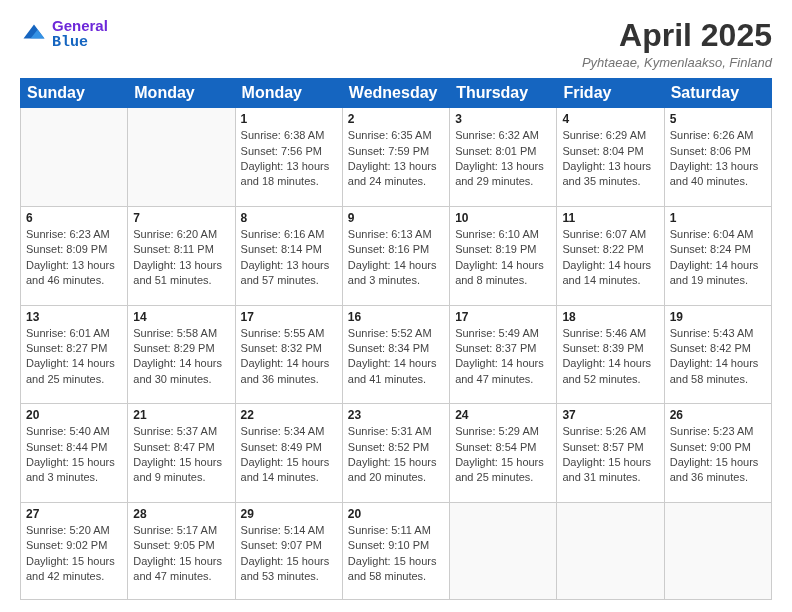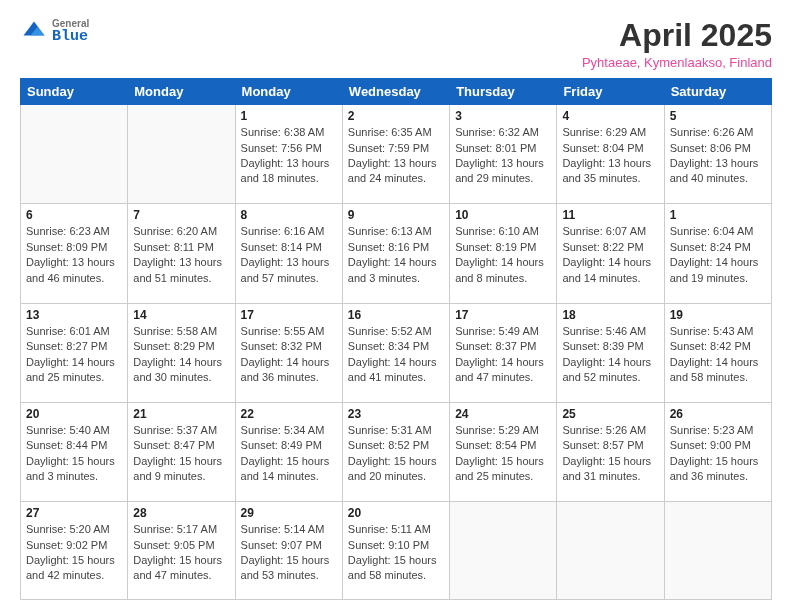--- a/index.html
+++ b/index.html
@@ -27,23 +27,23 @@
       display: flex;
       align-items: center;
       gap: 4px;
     }
     .logo-text {
       display: flex;
       flex-direction: column;
       line-height: 1.1;
     }
     .logo-general {
-      font-size: 10px;
-      font-weight: bold;
-      color: #737373;
+      font-size: 15px;
+      font-weight: bold;
+      color: #6d28d9;
     }
     .logo-blue {
       font-size: 15px;
       font-weight: bold;
       color: #1565c0;
       font-family: Liberation Mono, monospace;
     }
     .logo-icon {
       width: 28px;
       height: 28px;
@@ -53,34 +53,35 @@
       margin-left: 17px;
     }
     .month-title {
       font-size: 32px;
       font-weight: bold;
       color: #333;
       line-height: 1.1;
     }
     .location {
       font-size: 13px;
-      color: #ec4899;
+      color: #737373;
       margin-top: 2px;
+      font-style: italic;
     }
     .calendar {
       flex: 1;
       border: 1px solid #ccc;
       border-collapse: collapse;
       width: 100%;
       table-layout: fixed;
     }
     .calendar th {
       background: #1565c0;
       color: #fff;
-      font-size: 13px;
+      font-size: 16px;
       font-weight: bold;
       padding: 5px 6px;
       text-align: left;
       border: 1px solid #1565c0;
     }
     .calendar td {
       border: 1px solid #ccc;
       vertical-align: top;
       padding: 4px 5px;
       font-size: 10px;
@@ -242,21 +243,21 @@
           </td>
           <td>
             <span class="day-num">23</span>
             <div class="day-info">Sunrise: 5:31 AM<br>Sunset: 8:52 PM<br>Daylight: 15 hours<br>and 20 minutes.</div>
           </td>
           <td>
             <span class="day-num">24</span>
             <div class="day-info">Sunrise: 5:29 AM<br>Sunset: 8:54 PM<br>Daylight: 15 hours<br>and 25 minutes.</div>
           </td>
           <td>
-            <span class="day-num">25</span>
+            <span class="day-num">37</span>
             <div class="day-info">Sunrise: 5:26 AM<br>Sunset: 8:57 PM<br>Daylight: 15 hours<br>and 31 minutes.</div>
           </td>
           <td>
             <span class="day-num">26</span>
             <div class="day-info">Sunrise: 5:23 AM<br>Sunset: 9:00 PM<br>Daylight: 15 hours<br>and 36 minutes.</div>
           </td>
         </tr>
         <tr class="cal-row-last">
           <td>
             <span class="day-num">27</span>

